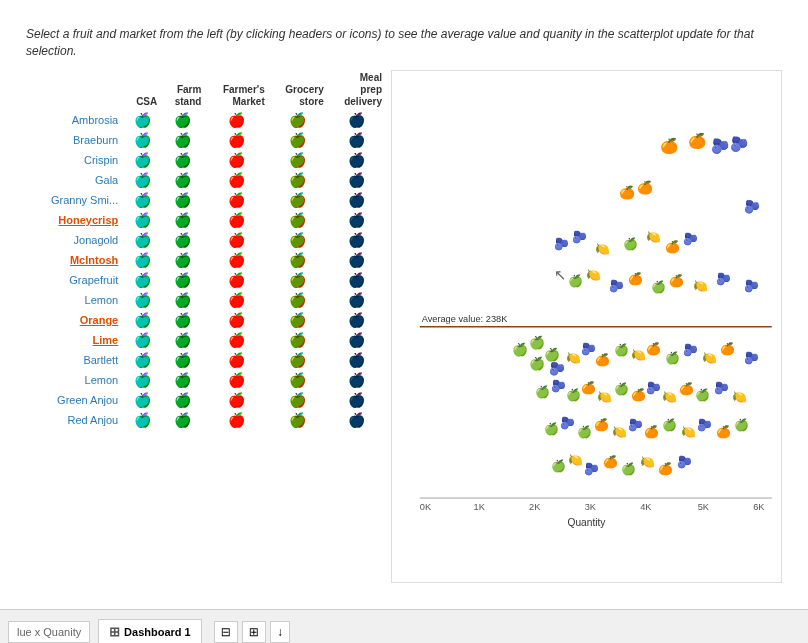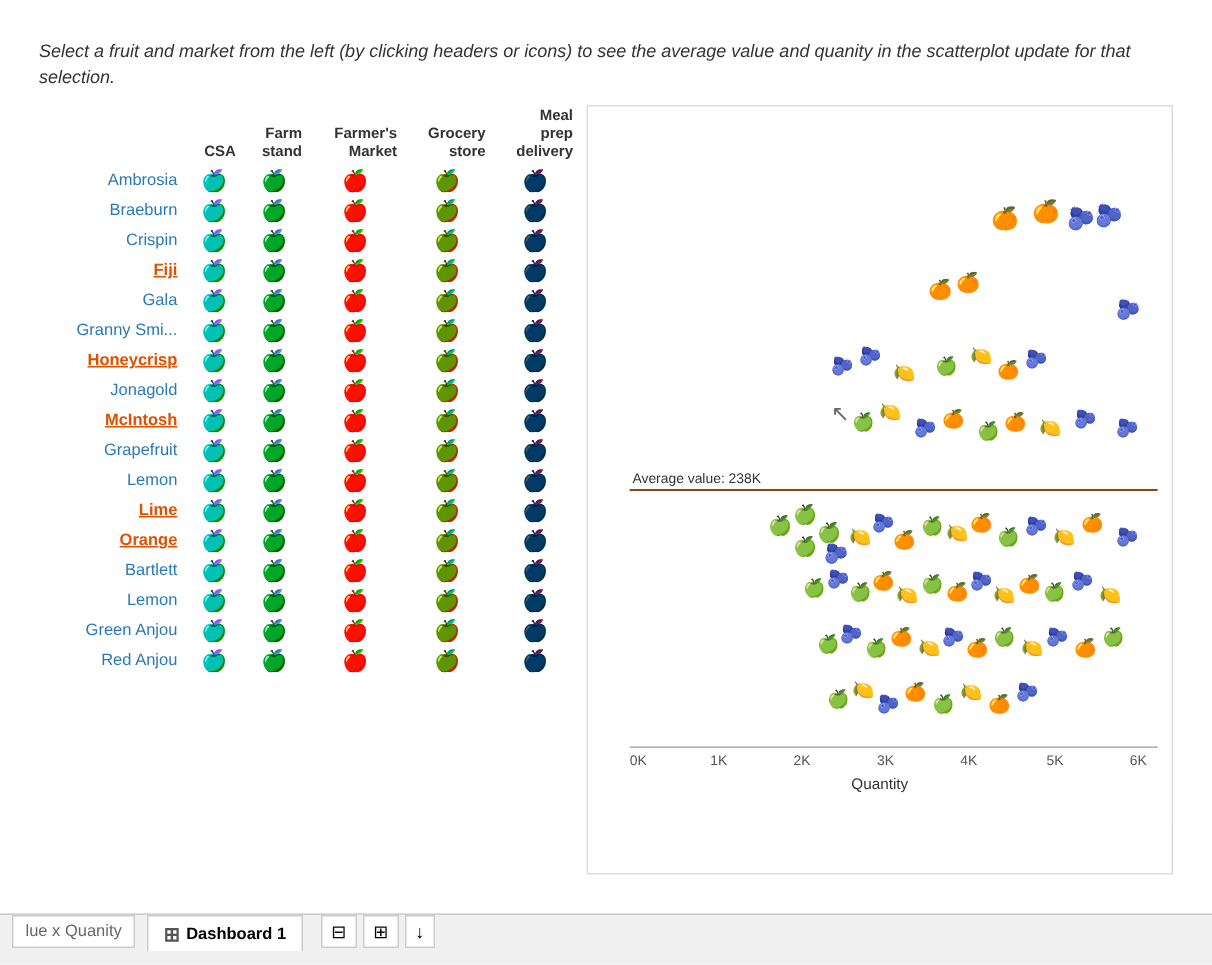--- a/index.html
+++ b/index.html
@@ -86,21 +86,21 @@
     .scatter-svg {
       width: 100%;
       height: 100%;
     }
     
     .bottom-bar {
       height: 34px;
       background: #f0f0f0;
       border-top: 1px solid #ccc;
       display: flex;
-      align-items: flex-start;
+      align-items: flex-end;
       padding: 0 8px;
       gap: 8px;
     }
     .tab-item {
       display: flex;
       align-items: center;
       gap: 4px;
       background: white;
       border: 1px solid #ccc;
       border-bottom: none;
@@ -188,28 +188,20 @@
             </tr>
             <tr>
               <td class="fruit-name normal">Crispin</td>
               <td><span class="apple-icon apple-teal" style="font-size: 14px; filter: hue-rotate(160deg) saturate(2);">🍎</span></td>
               <td><span class="apple-icon apple-green" style="font-size: 14px; filter: hue-rotate(120deg);">🍎</span></td>
               <td><span class="apple-icon apple-orange" style="font-size: 14px; filter: hue-rotate(0deg) saturate(3);">🍎</span></td>
               <td><span class="apple-icon apple-yellow" style="font-size: 14px; filter: hue-rotate(60deg) saturate(2);">🍎</span></td>
               <td><span class="apple-icon apple-darkblue" style="font-size: 14px; filter: hue-rotate(200deg) saturate(2) brightness(0.4);">🍎</span></td>
             </tr>
             <tr>
-              <td class="fruit-name selected">Fiji</td>
-              <td><span class="apple-icon apple-teal" style="font-size: 14px; filter: hue-rotate(160deg) saturate(2);">🍎</span></td>
-              <td><span class="apple-icon apple-green" style="font-size: 14px; filter: hue-rotate(120deg);">🍎</span></td>
-              <td><span class="apple-icon apple-orange" style="font-size: 14px; filter: hue-rotate(0deg) saturate(3);">🍎</span></td>
-              <td><span class="apple-icon apple-yellow" style="font-size: 14px; filter: hue-rotate(60deg) saturate(2);">🍎</span></td>
-              <td><span class="apple-icon apple-darkblue" style="font-size: 14px; filter: hue-rotate(200deg) saturate(2) brightness(0.4);">🍎</span></td>
-            </tr>
-            <tr>
               <td class="fruit-name normal">Gala</td>
               <td><span class="apple-icon apple-teal" style="font-size: 14px; filter: hue-rotate(160deg) saturate(2);">🍎</span></td>
               <td><span class="apple-icon apple-green" style="font-size: 14px; filter: hue-rotate(120deg);">🍎</span></td>
               <td><span class="apple-icon apple-orange" style="font-size: 14px; filter: hue-rotate(0deg) saturate(3);">🍎</span></td>
               <td><span class="apple-icon apple-yellow" style="font-size: 14px; filter: hue-rotate(60deg) saturate(2);">🍎</span></td>
               <td><span class="apple-icon apple-darkblue" style="font-size: 14px; filter: hue-rotate(200deg) saturate(2) brightness(0.4);">🍎</span></td>
             </tr>
             <tr>
               <td class="fruit-name normal">Granny Smi...</td>
               <td><span class="apple-icon apple-teal" style="font-size: 14px; filter: hue-rotate(160deg) saturate(2);">🍎</span></td>
@@ -252,29 +244,29 @@
             </tr>
             <tr>
               <td class="fruit-name normal">Lemon</td>
               <td><span class="apple-icon apple-teal" style="font-size: 14px; filter: hue-rotate(160deg) saturate(2);">🍎</span></td>
               <td><span class="apple-icon apple-green" style="font-size: 14px; filter: hue-rotate(120deg);">🍎</span></td>
               <td><span class="apple-icon apple-orange" style="font-size: 14px; filter: hue-rotate(0deg) saturate(3);">🍎</span></td>
               <td><span class="apple-icon apple-yellow" style="font-size: 14px; filter: hue-rotate(60deg) saturate(2);">🍎</span></td>
               <td><span class="apple-icon apple-darkblue" style="font-size: 14px; filter: hue-rotate(200deg) saturate(2) brightness(0.4);">🍎</span></td>
             </tr>
             <tr>
+              <td class="fruit-name selected">Orange</td>
+              <td><span class="apple-icon apple-teal" style="font-size: 14px; filter: hue-rotate(160deg) saturate(2);">🍎</span></td>
+              <td><span class="apple-icon apple-green" style="font-size: 14px; filter: hue-rotate(120deg);">🍎</span></td>
+              <td><span class="apple-icon apple-orange" style="font-size: 14px; filter: hue-rotate(0deg) saturate(3);">🍎</span></td>
+              <td><span class="apple-icon apple-yellow" style="font-size: 14px; filter: hue-rotate(60deg) saturate(2);">🍎</span></td>
+              <td><span class="apple-icon apple-darkblue" style="font-size: 14px; filter: hue-rotate(200deg) saturate(2) brightness(0.4);">🍎</span></td>
+            </tr>
+            <tr>
               <td class="fruit-name selected">Lime</td>
-              <td><span class="apple-icon apple-teal" style="font-size: 14px; filter: hue-rotate(160deg) saturate(2);">🍎</span></td>
-              <td><span class="apple-icon apple-green" style="font-size: 14px; filter: hue-rotate(120deg);">🍎</span></td>
-              <td><span class="apple-icon apple-orange" style="font-size: 14px; filter: hue-rotate(0deg) saturate(3);">🍎</span></td>
-              <td><span class="apple-icon apple-yellow" style="font-size: 14px; filter: hue-rotate(60deg) saturate(2);">🍎</span></td>
-              <td><span class="apple-icon apple-darkblue" style="font-size: 14px; filter: hue-rotate(200deg) saturate(2) brightness(0.4);">🍎</span></td>
-            </tr>
-            <tr>
-              <td class="fruit-name selected">Orange</td>
               <td><span class="apple-icon apple-teal" style="font-size: 14px; filter: hue-rotate(160deg) saturate(2);">🍎</span></td>
               <td><span class="apple-icon apple-green" style="font-size: 14px; filter: hue-rotate(120deg);">🍎</span></td>
               <td><span class="apple-icon apple-orange" style="font-size: 14px; filter: hue-rotate(0deg) saturate(3);">🍎</span></td>
               <td><span class="apple-icon apple-yellow" style="font-size: 14px; filter: hue-rotate(60deg) saturate(2);">🍎</span></td>
               <td><span class="apple-icon apple-darkblue" style="font-size: 14px; filter: hue-rotate(200deg) saturate(2) brightness(0.4);">🍎</span></td>
             </tr>
             <tr>
               <td class="fruit-name normal">Bartlett</td>
               <td><span class="apple-icon apple-teal" style="font-size: 14px; filter: hue-rotate(160deg) saturate(2);">🍎</span></td>
               <td><span class="apple-icon apple-green" style="font-size: 14px; filter: hue-rotate(120deg);">🍎</span></td>

